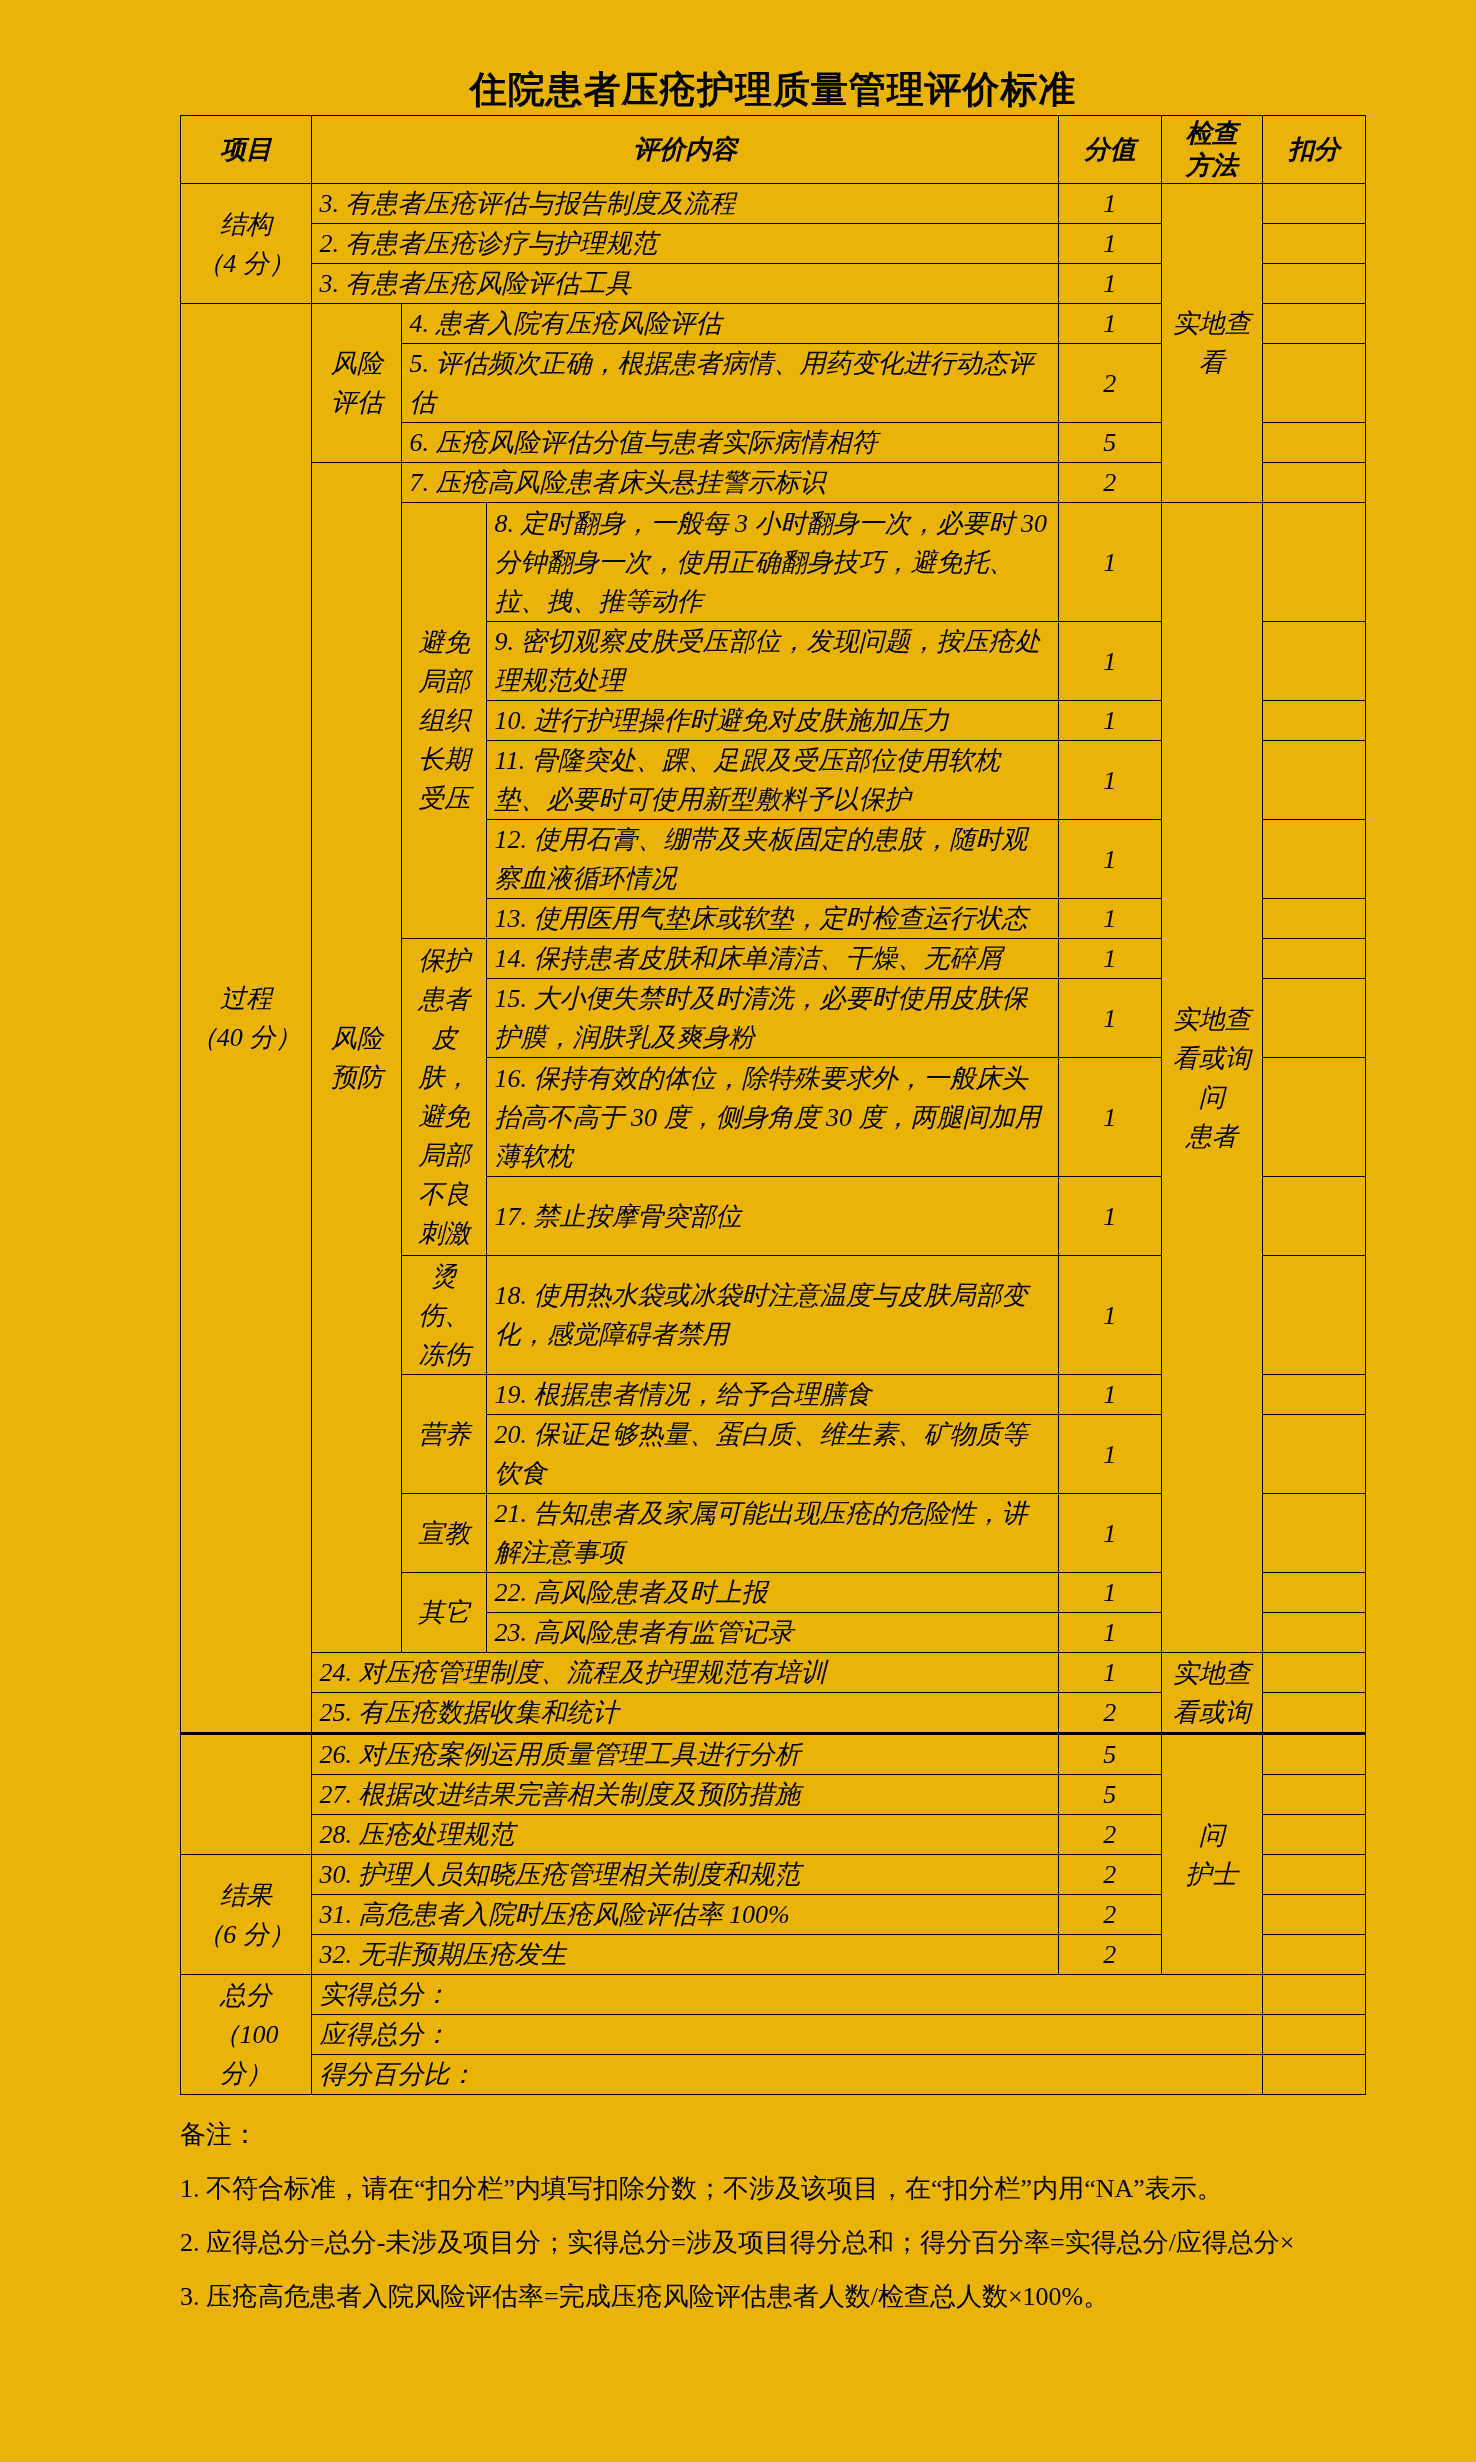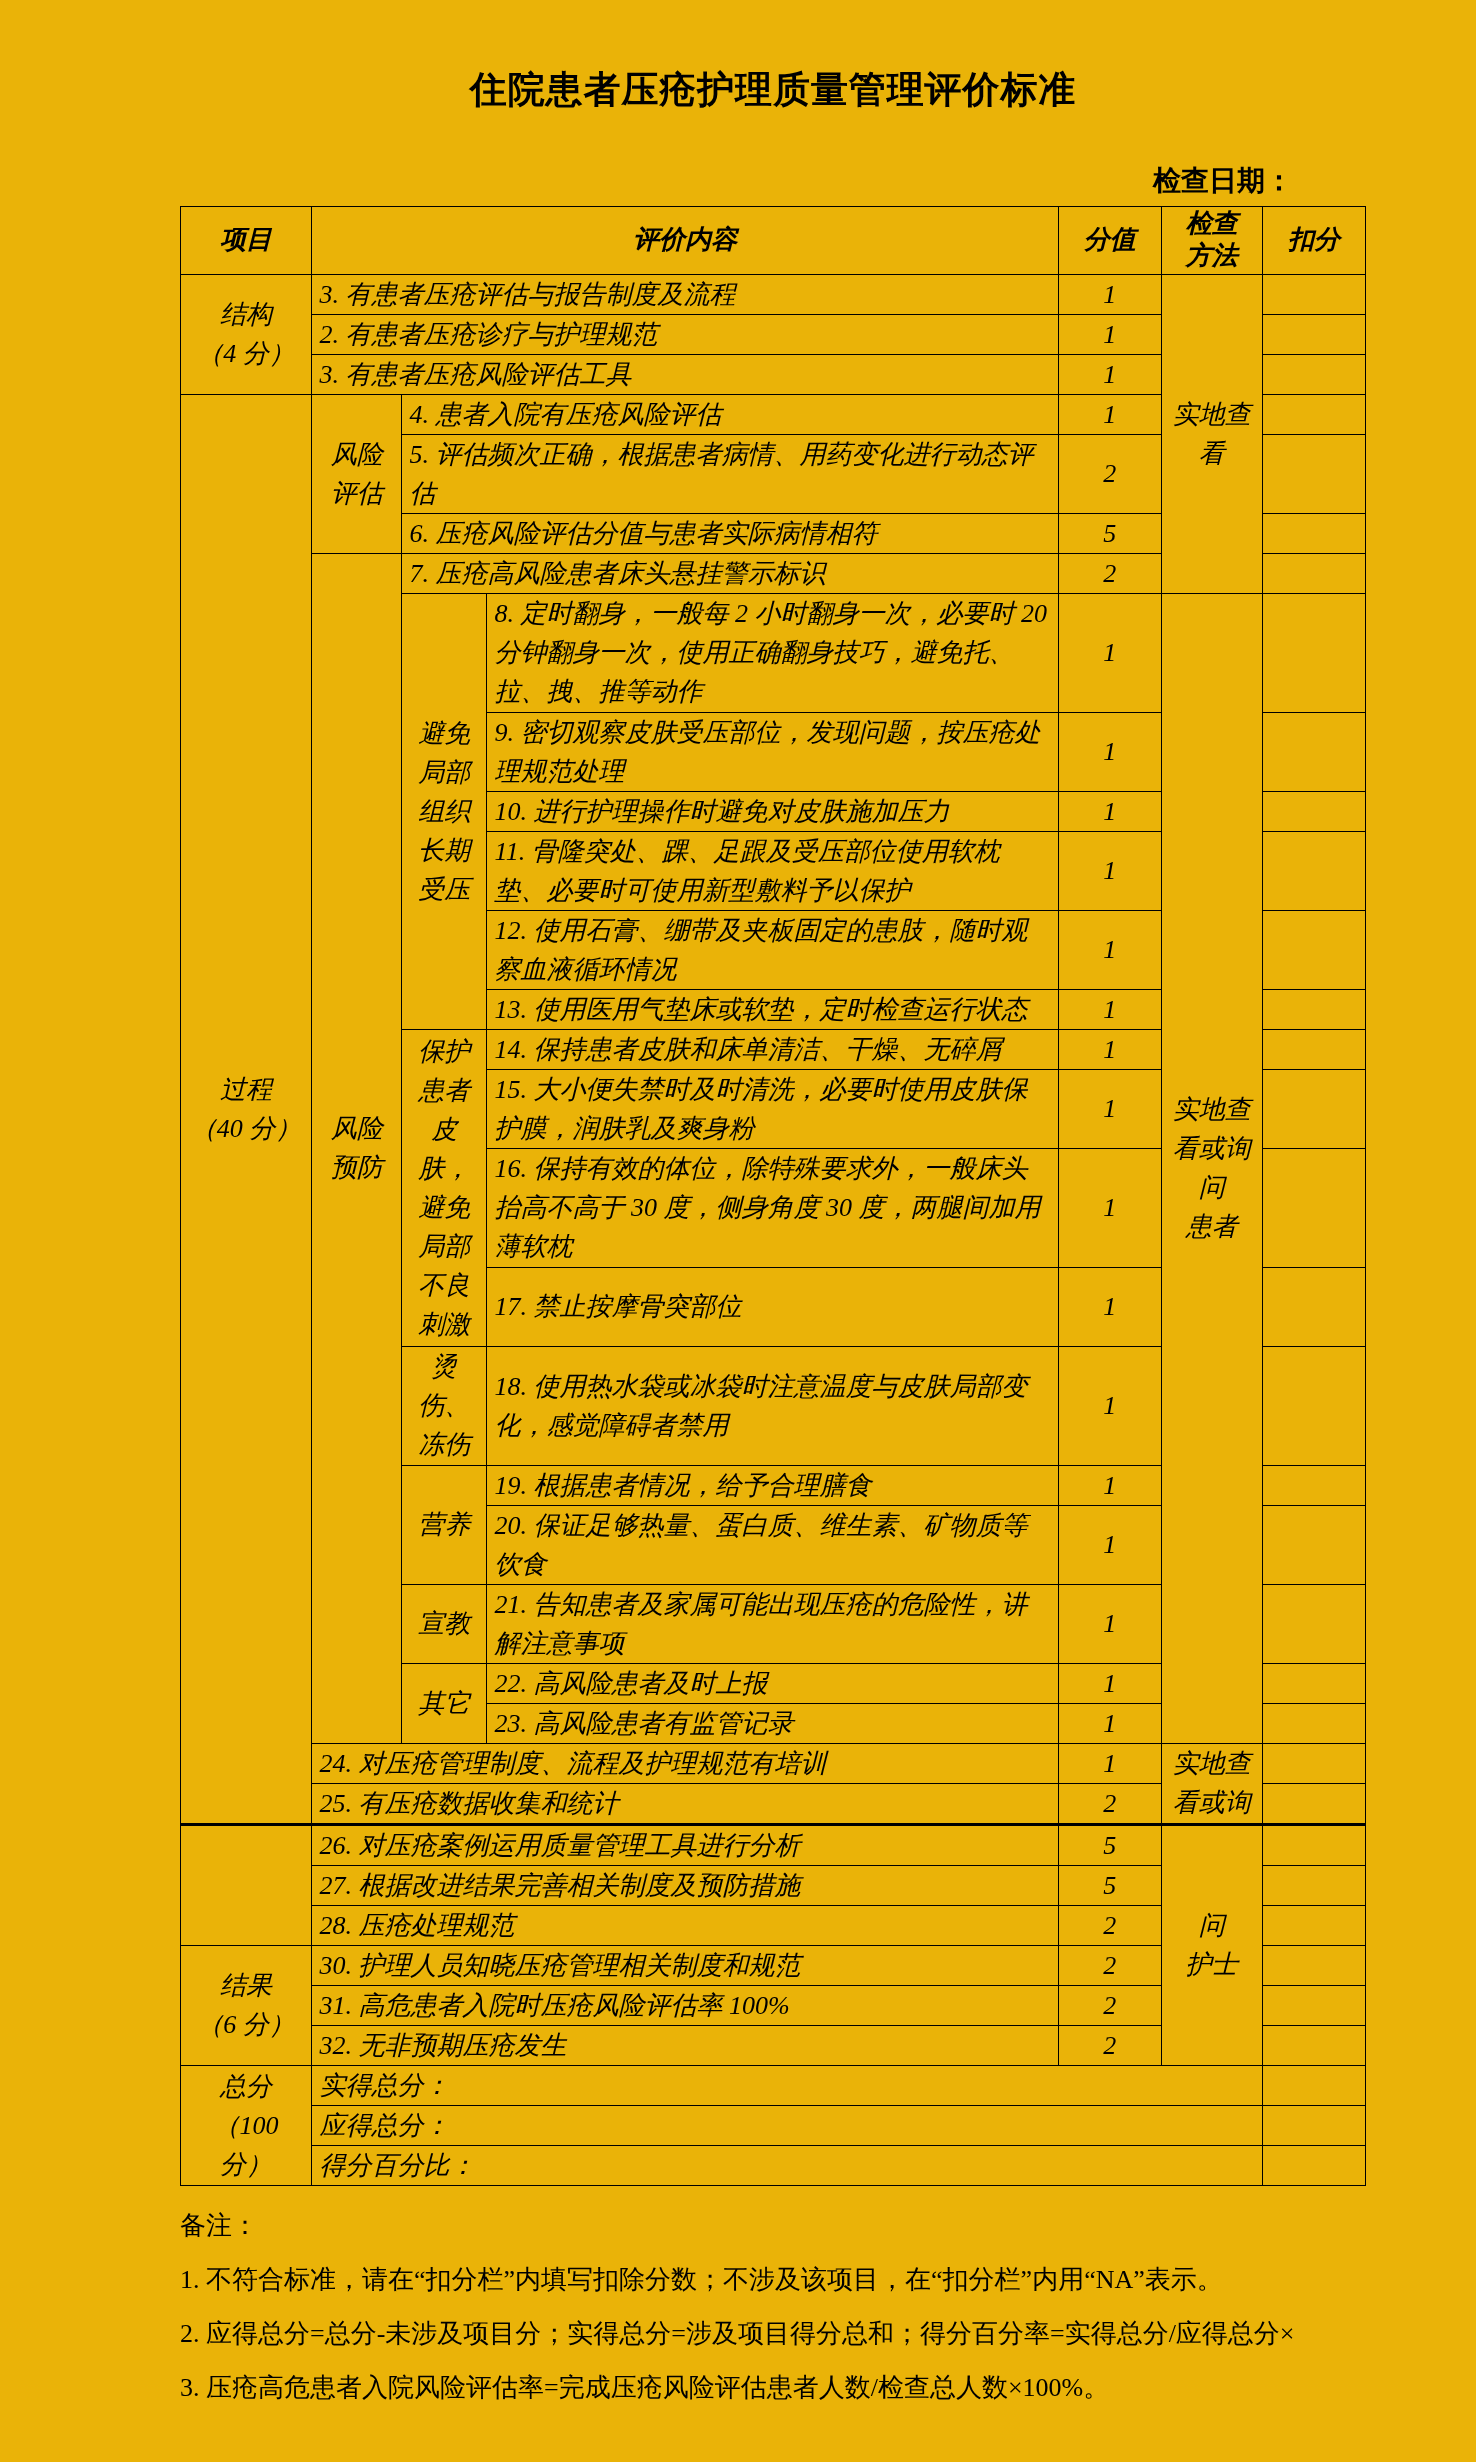--- a/index.html
+++ b/index.html
@@ -24,21 +24,20 @@
   .notes{margin-top:13px;font-size:26px;line-height:54px;}
   .note-line{display:flex;justify-content:space-between;}
 </style>
 </head>
 <body>
 
 <div class="page">
   <div class="content">
 
     <h1 class="title">住院患者压疮护理质量管理评价标准</h1>
-    <div class="check-date">检查日期：</div>
 
     <table class="eval">
       <colgroup>
         <col style="width:131px">
           <col style="width:90px">
           <col style="width:85px">
         <col style="width:571px">
           <col style="width:103px">
           <col style="width:101px">
         <col style="width:103px">
@@ -100,21 +99,21 @@
           <td class="c">2</td>
           <td></td>
         </tr>
 
         <tr class="h3">
           <td class="c pre" rowspan="6">避免
 局部
 组织
 长期
 受压</td>
-          <td>8. 定时翻身，一般每 2 小时翻身一次，必要时 20 分钟翻身一次，使用正确翻身技巧，避免托、拉、拽、推等动作</td>
+          <td>8. 定时翻身，一般每 3 小时翻身一次，必要时 30 分钟翻身一次，使用正确翻身技巧，避免托、拉、拽、推等动作</td>
           <td class="c">1</td>
           <td class="c pre" rowspan="16">实地查
 看或询
 问
 患者</td>
           <td></td>
         </tr>
         <tr class="h2">
           <td>9. 密切观察皮肤受压部位，发现问题，按压疮处理规范处理</td>
           <td class="c">1</td>

